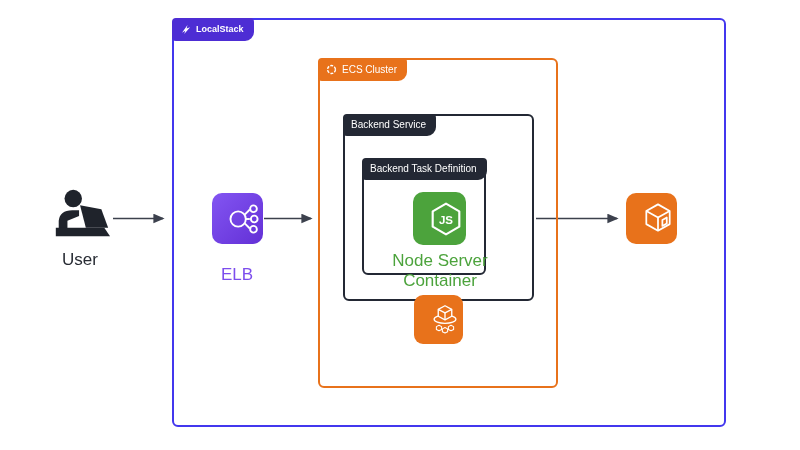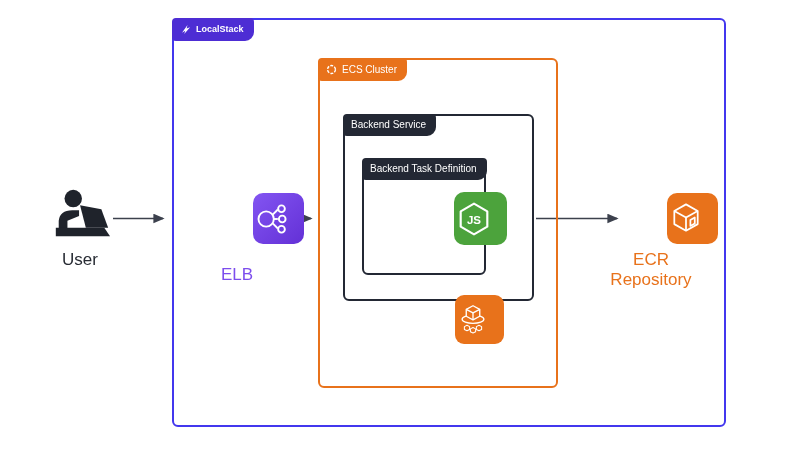--- a/index.html
+++ b/index.html
@@ -24,21 +24,21 @@
   .box-backend-service{left:343px;top:114px;width:191px;height:187px;border:2px solid var(--dark);}
   .box-task-def{left:362px;top:158px;width:124px;height:117px;border:2px solid var(--dark);}
 
   .badge{position:absolute;top:-2px;left:-2px;display:flex;align-items:center;gap:5px;
          color:#fff;font-size:10px;line-height:1;padding:6px 10px 6px 8px;
          border-radius:4px 4px 9px 4px;white-space:nowrap;}
   .badge-localstack{background:var(--localstack-badge);font-weight:bold;font-size:9px;}
   .badge-ecs{background:var(--aws-orange);text-align:right;}
   .badge-dark{background:var(--dark);}
 
-  .icon-tile{position:absolute;border-radius:10px;display:flex;align-items:center;justify-content:flex-start;margin-left:41px;}
+  .icon-tile{position:absolute;border-radius:10px;display:flex;align-items:center;justify-content:flex-end;}
   .tile-elb{left:212px;top:193px;width:51px;height:51px;background:linear-gradient(135deg,var(--elb-grad-from),var(--elb-grad-to));}
   .tile-node{left:413px;top:192px;width:53px;height:53px;background:var(--node-green);}
   .tile-ecs{left:414px;top:295px;width:49px;height:49px;background:var(--aws-orange);border-radius:9px;}
   .tile-ecr{left:626px;top:193px;width:51px;height:51px;background:var(--aws-orange);}
 
   .node-label{position:absolute;font-size:17px;text-align:center;line-height:1.2;}
   .label-user{left:40px;top:250px;width:80px;color:var(--user-label);}
   .label-elb{left:197px;top:265px;width:80px;color:var(--elb-label);}
   .label-node{left:363px;top:251px;width:154px;color:var(--node-green);}
   .label-ecr{left:591px;top:250px;width:120px;color:var(--aws-orange);}
@@ -127,20 +127,21 @@
   <div class="node-label label-elb">ELB</div>
 
   <div class="icon-tile tile-node">
     <span>
       <svg width="40" height="40" viewBox="0 0 52 52">
         <polygon points="26,6 43.3,16 43.3,36 26,46 8.7,36 8.7,16" fill="none" stroke="#ffffff" stroke-width="2.8" stroke-linejoin="round"></polygon>
         <text x="26" y="32" font-family="Liberation Sans, sans-serif" font-size="15" font-weight="bold" fill="#ffffff" text-anchor="middle">JS</text>
       </svg>
     </span>
   </div>
+  <div class="node-label label-node">Node Server Container</div>
 
   <div class="icon-tile tile-ecs">
     <span>
       <svg width="36" height="36" viewBox="0 0 48 48">
         <g fill="none" stroke="#ffffff" stroke-width="1.8" stroke-linejoin="round">
           <ellipse cx="24" cy="23" rx="14.5" ry="5.5"></ellipse>
           <polygon points="24,5 33,9.8 33,19 24,23.8 15,19 15,9.8" fill="#e8721b"></polygon>
           <polyline points="15,9.8 24,14.5 33,9.8"></polyline>
           <line x1="24" y1="14.5" x2="24" y2="23.8"></line>
         </g>
@@ -158,15 +159,14 @@
       <svg width="38" height="38" viewBox="0 0 52 52">
         <g fill="none" stroke="#ffffff" stroke-width="2.4" stroke-linejoin="round">
           <polygon points="26,6 42,15 42,33 26,42 10,33 10,15"></polygon>
           <polyline points="10,15 26,24 42,15"></polyline>
           <line x1="26" y1="24" x2="26" y2="42"></line>
           <polygon points="32,27.5 38,24 38,32 32,35.5"></polygon>
         </g>
       </svg>
     </span>
   </div>
-  <div class="node-label label-ecr">ECR Repository</div>
 
 </div>
 
 </body></html>

